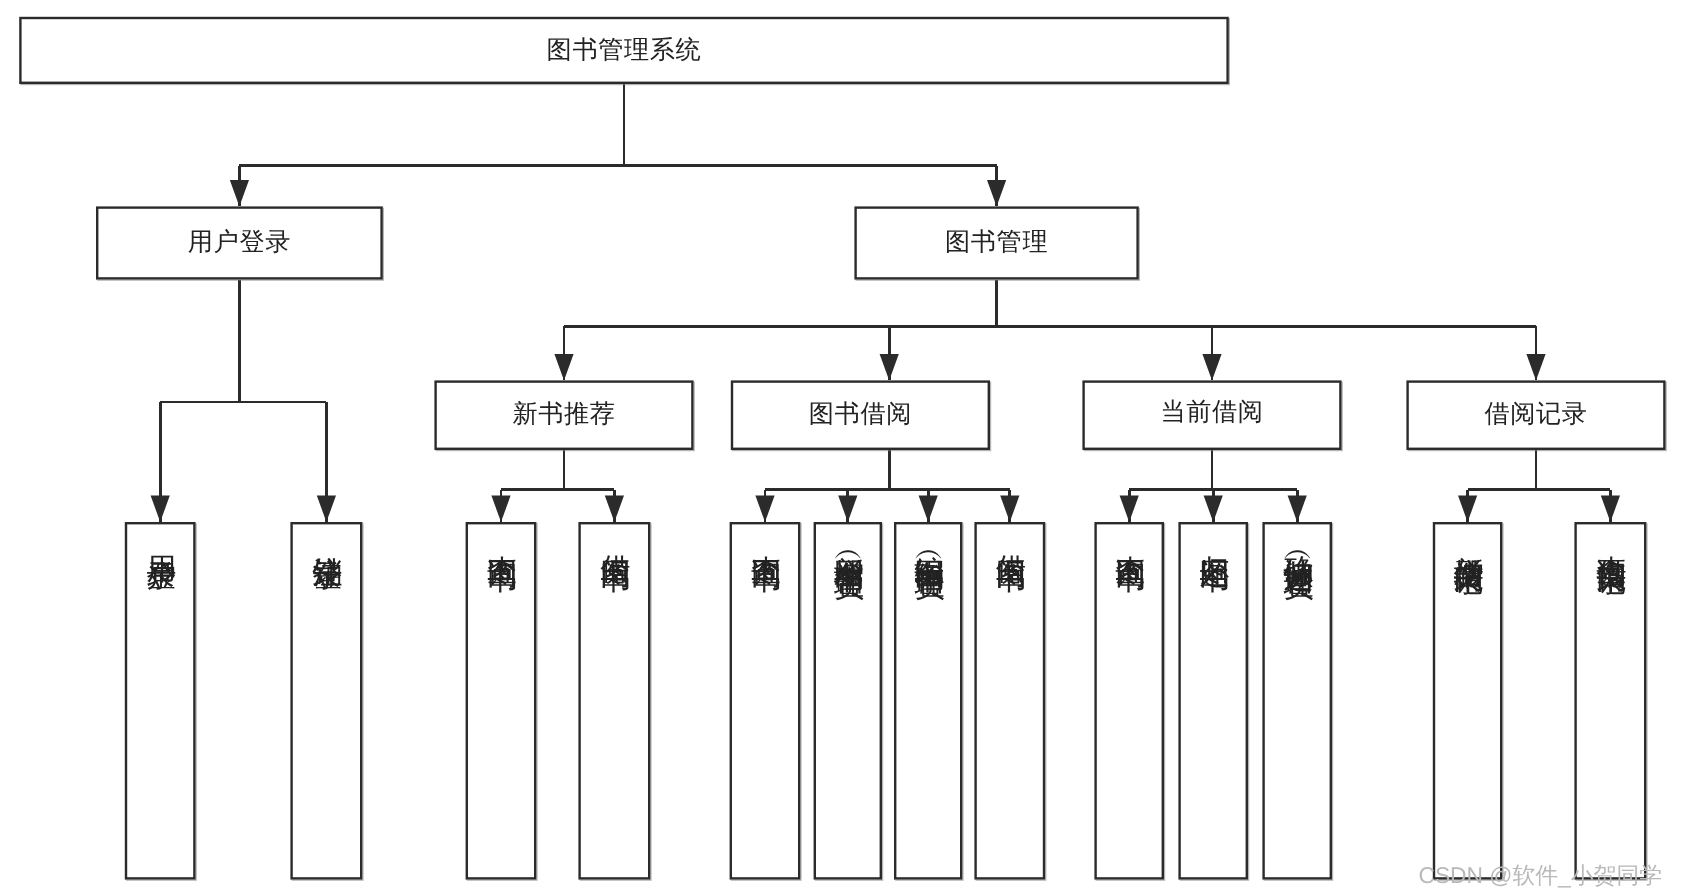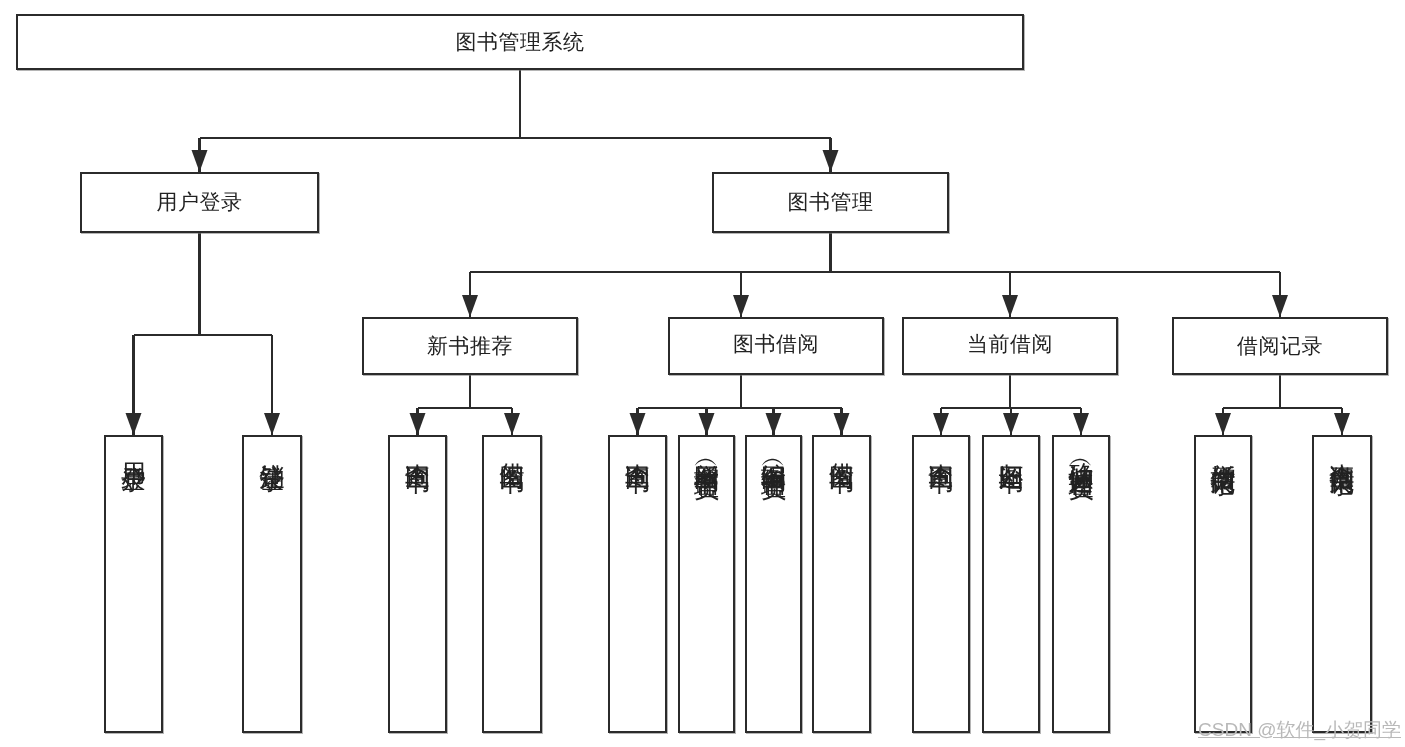--- a/index.html
+++ b/index.html
@@ -51,27 +51,26 @@
   }
   .node.vertical .label {
     writing-mode: vertical-rl;
     text-orientation: upright;
     font-size: 25px;
     letter-spacing: 2px;
     line-height: 1.0;
   }
   #watermark {
     position: absolute;
-    right: 4px;
+    right: 20px;
     bottom: 4px;
     font-size: 19px;
     color: #b9b9b9;
     white-space: nowrap;
     user-select: none;
-    text-decoration: underline;
   }
 </style>
 </head>
 <body>
 
 <div id="canvas">
   <svg id="wires" viewBox="0 0 1405 747" xmlns="http://www.w3.org/2000/svg">
       <line x1="520" y1="70" x2="520" y2="138" stroke="#2b2b2b" stroke-width="2.4" shape-rendering="crispEdges"></line>
       <line x1="199.5" y1="138" x2="830.5" y2="138" stroke="#2b2b2b" stroke-width="2.4" shape-rendering="crispEdges"></line>
       <line x1="199.5" y1="138" x2="199.5" y2="172" stroke="#2b2b2b" stroke-width="2.4" shape-rendering="crispEdges"></line>
@@ -131,21 +130,21 @@
       </div>
       <div class="node horizontal" style="left: 80px; top: 172px; width: 239px; height: 61px;">
         <span class="label">用户登录</span>
       </div>
       <div class="node horizontal" style="left: 712px; top: 172px; width: 237px; height: 61px;">
         <span class="label">图书管理</span>
       </div>
       <div class="node horizontal" style="left: 362px; top: 317px; width: 216px; height: 58px;">
         <span class="label">新书推荐</span>
       </div>
-      <div class="node horizontal" style="left: 668px; top: 317px; width: 216px; height: 58px; font-family: Liberation Mono, monospace;">
+      <div class="node horizontal" style="left: 609px; top: 317px; width: 216px; height: 58px;">
         <span class="label">图书借阅</span>
       </div>
       <div class="node horizontal" style="left: 902px; top: 317px; width: 216px; height: 58px; font-family: Liberation Mono, monospace;">
         <span class="label">当前借阅</span>
       </div>
       <div class="node horizontal" style="left: 1172px; top: 317px; width: 216px; height: 58px; justify-content: center;">
         <span class="label">借阅记录</span>
       </div>
       <div class="node vertical" style="left: 104px; top: 435px; width: 59px; height: 298px;">
         <span class="label">用户登录</span>

